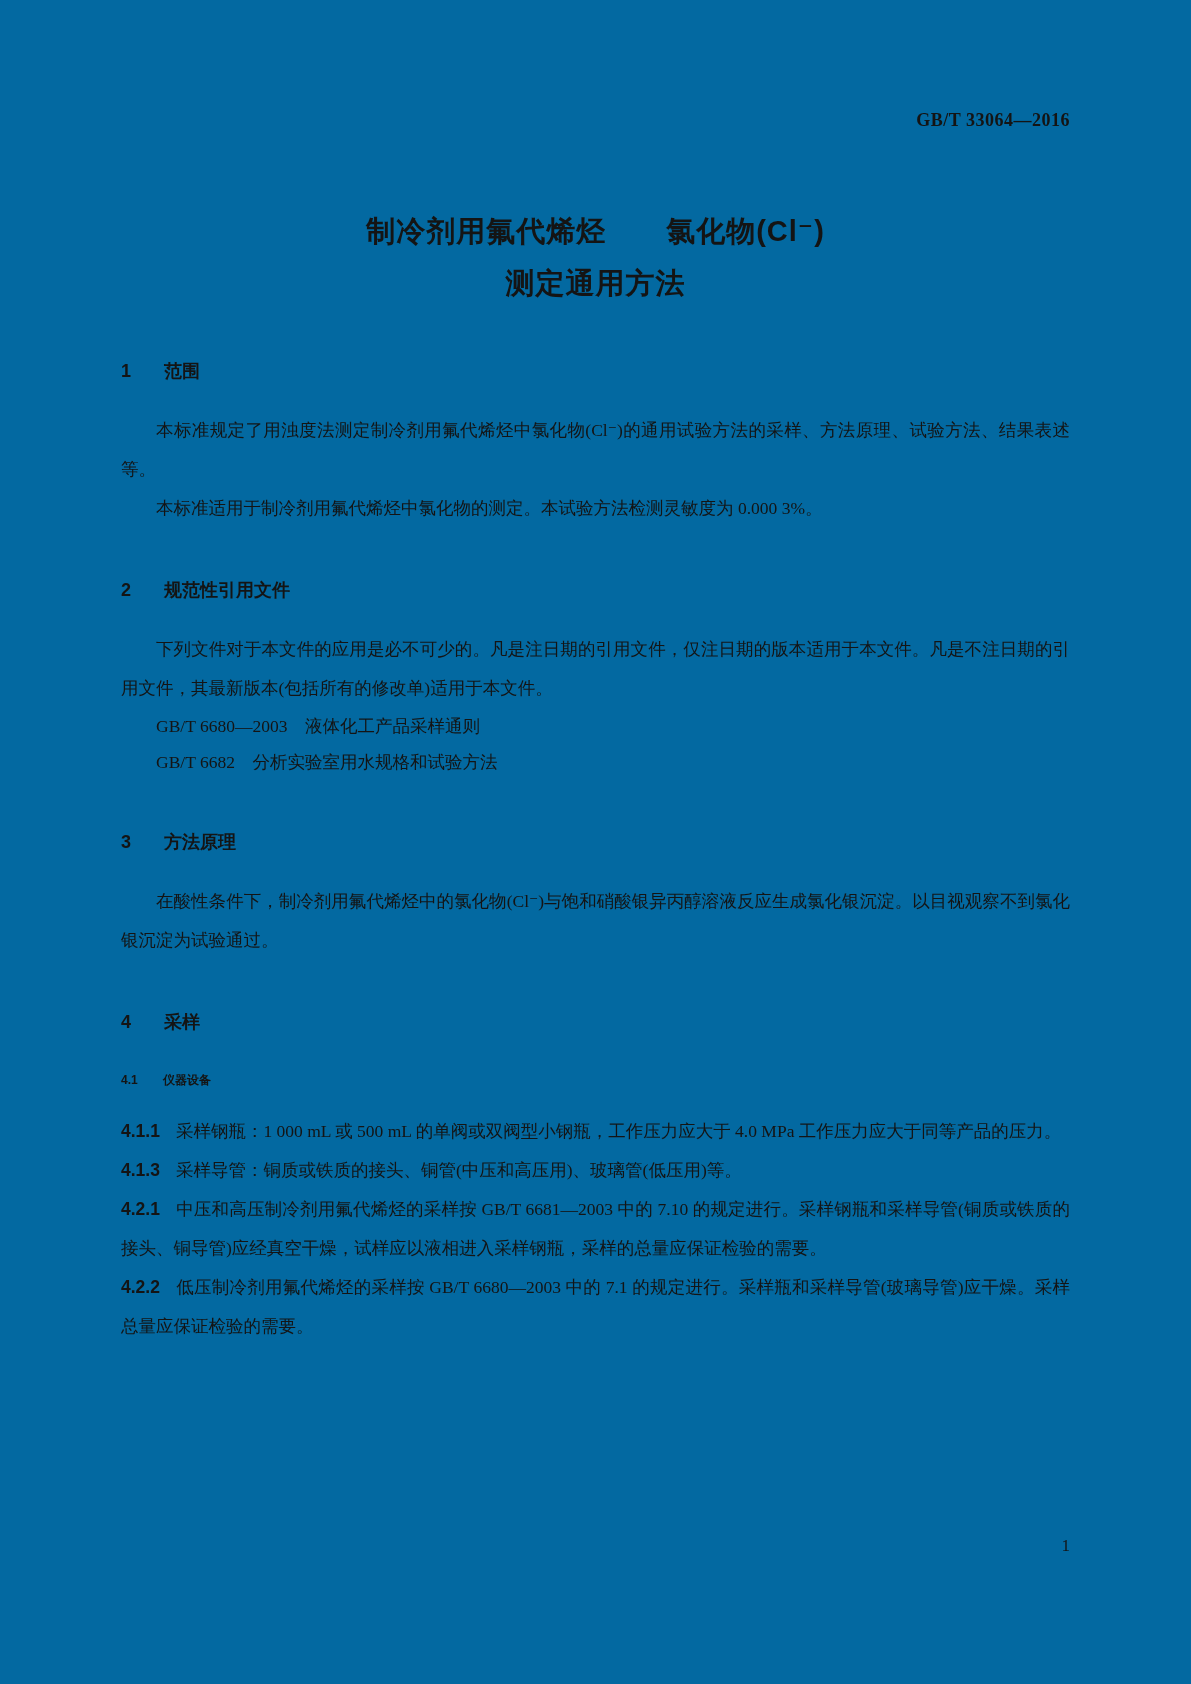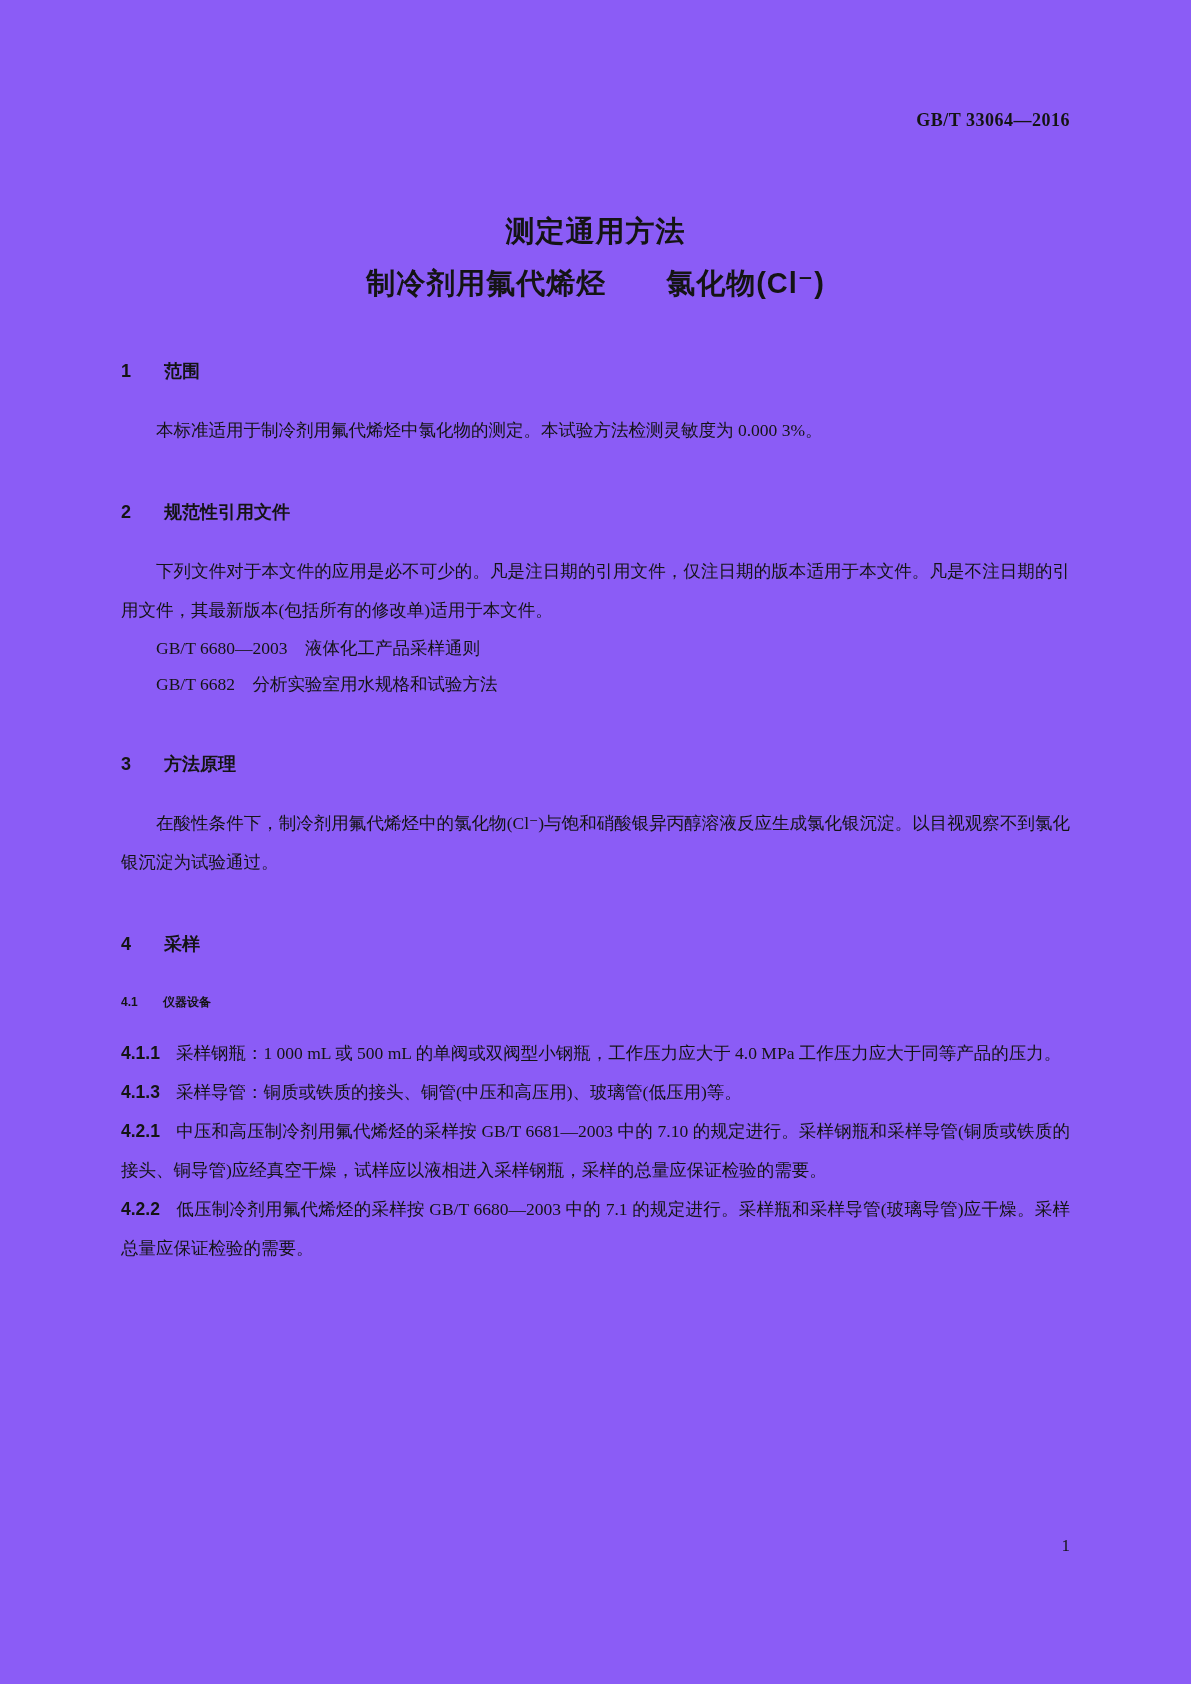--- a/index.html
+++ b/index.html
@@ -1,21 +1,21 @@
 <!DOCTYPE html>
 <html><head>
 <meta charset="utf-8">
 <style>
   * { margin: 0; padding: 0; box-sizing: border-box; }
   html, body { background: #ffffff; }
   .page {
     position: relative;
     width: 1191px;
     height: 1684px;
-    background: #8b5cf6;
+    background: #0369a1;
     margin: 0 auto;
     font-family: "Liberation Serif", "DejaVu Serif", serif;
     color: #141414;
     overflow: hidden;
   }
   .content {
     position: absolute;
     left: 121px;
     top: 0;
     width: 949px;
@@ -84,28 +84,29 @@
 </style>
 </head>
 <body>
 
 <div class="page">
   <div class="content">
 
     <div class="std-number">GB/T 33064—2016</div>
 
     <div class="doc-title">
+      <div>制冷剂用氟代烯烃　　氯化物(Cl⁻)</div>
       <div>测定通用方法</div>
-      <div>制冷剂用氟代烯烃　　氯化物(Cl⁻)</div>
     </div>
 
     <h2 class="sec-heading">
       <span class="num">1</span>
       <span>范围</span>
     </h2>
+    <p class="para">本标准规定了用浊度法测定制冷剂用氟代烯烃中氯化物(Cl⁻)的通用试验方法的采样、方法原理、试验方法、结果表述等。</p>
     <p class="para">本标准适用于制冷剂用氟代烯烃中氯化物的测定。本试验方法检测灵敏度为 0.000 3%。</p>
 
     <h2 class="sec-heading">
       <span class="num">2</span>
       <span>规范性引用文件</span>
     </h2>
     <p class="para">下列文件对于本文件的应用是必不可少的。凡是注日期的引用文件，仅注日期的版本适用于本文件。凡是不注日期的引用文件，其最新版本(包括所有的修改单)适用于本文件。</p>
     <p class="ref">GB/T 6680—2003　液体化工产品采样通则</p>
     <p class="ref">GB/T 6682　分析实验室用水规格和试验方法</p>
 

